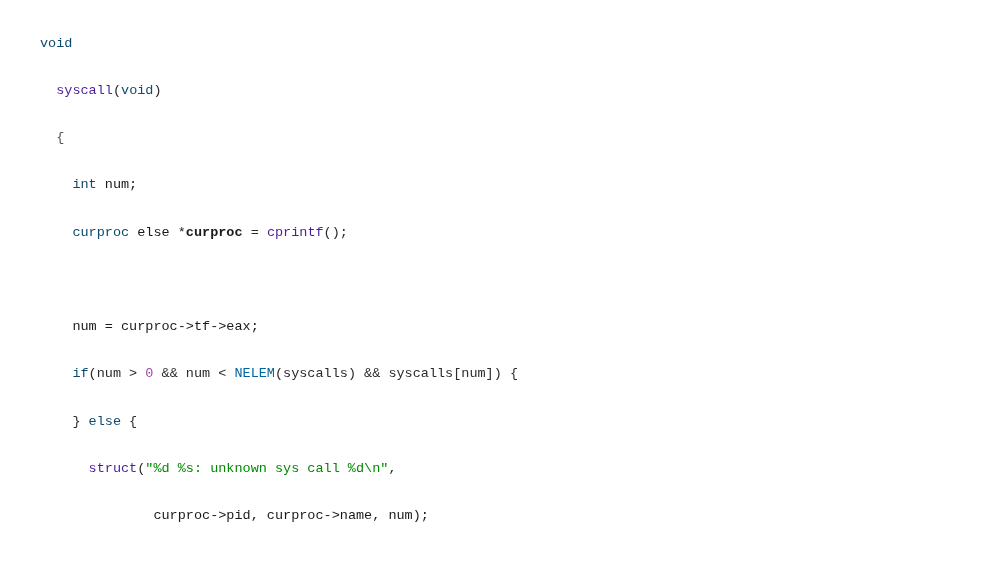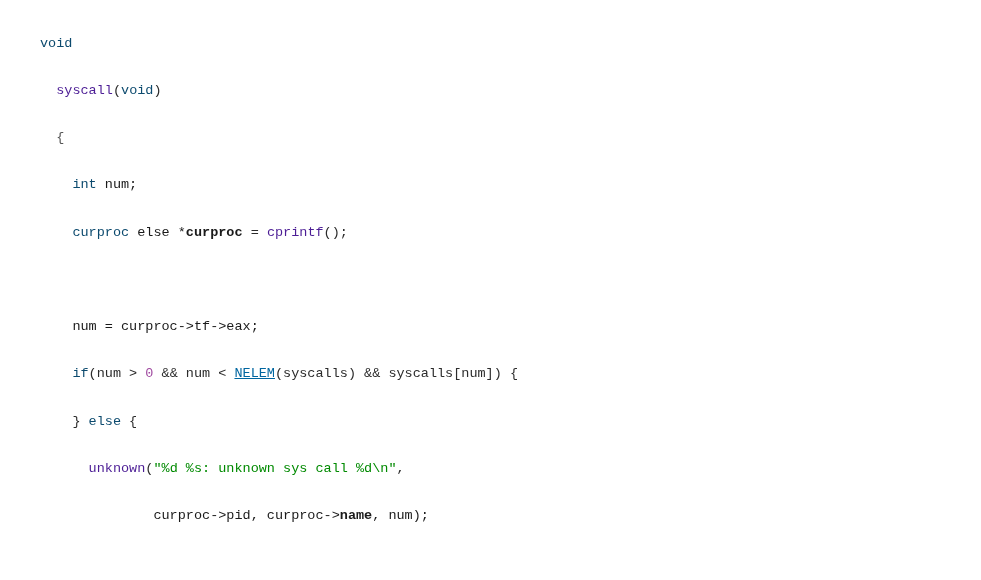--- a/index.html
+++ b/index.html
@@ -16,38 +16,38 @@
     font-size: 13.5px;
     line-height: 1.75;
     padding: 8px 0 12px 40px;
     color: #2b2b2b;
     white-space: pre;
   }
   .code-line { display: block; }
   .kw   { color: #0c4a6e; }   
   .fn   { color: #4c1d95; }   
   .num  { color: #a04aa0; }   
-  .mac  { color: #0066a0; text-decoration: underline; }   
+  .mac  { color: #0066a0; }   
   .str  { color: #008a00; }   
   .pun  { color: #2b2b2b; }   
   .op   { color: #2b2b2b; }
   .ident{ color: #1a1a1a; text-align: center; }
   .grey { color: #555; }
 </style>
 </head>
 <body>
 
 <div class="code-block">
 <span class="code-line"><span class="kw">void</span></span>
 <span class="code-line">  <span class="fn">syscall</span><span class="pun">(</span><span class="kw">void</span><span class="pun">)</span></span>
 <span class="code-line">  <span class="grey">{</span></span>
 <span class="code-line">    <span class="kw">int</span><span class="ident"> num;</span></span>
 <span class="code-line">    <span class="kw">curproc</span><span class="ident"> else *</span><span class="ident" style="font-weight:700">curproc</span><span class="op"> = </span><span class="fn">cprintf</span><span class="pun">();</span></span>
 <span class="code-line"> </span>
 <span class="code-line">    <span class="ident">num = curproc-&gt;tf-&gt;eax;</span></span>
 <span class="code-line">    <span class="kw">if</span><span class="pun">(num &gt; </span><span class="num">0</span><span class="pun"> &amp;&amp; num &lt; </span><span class="mac">NELEM</span><span class="pun">(syscalls) &amp;&amp; syscalls[num]) {</span></span>
 <span class="code-line">    <span class="pun">} </span><span class="kw">else</span><span class="pun"> {</span></span>
-<span class="code-line">      <span class="fn">unknown</span><span class="pun">(</span><span class="str">"%d %s: unknown sys call %d\n"</span><span class="pun">,</span></span>
-<span class="code-line">              <span class="ident">curproc-&gt;</span><span class="ident" style="font-weight:400">pid</span><span class="ident">, curproc-&gt;</span><span class="ident" style="font-weight:700">name</span><span class="ident">, num);</span></span>
+<span class="code-line">      <span class="fn">struct</span><span class="pun">(</span><span class="str">"%d %s: unknown sys call %d\n"</span><span class="pun">,</span></span>
+<span class="code-line">              <span class="ident">curproc-&gt;</span><span class="ident" style="font-weight:400">pid</span><span class="ident">, curproc-&gt;</span><span class="ident" style="font-weight:400">name</span><span class="ident">, num);</span></span>
 
 
 
 </div>
 
 </body></html>

